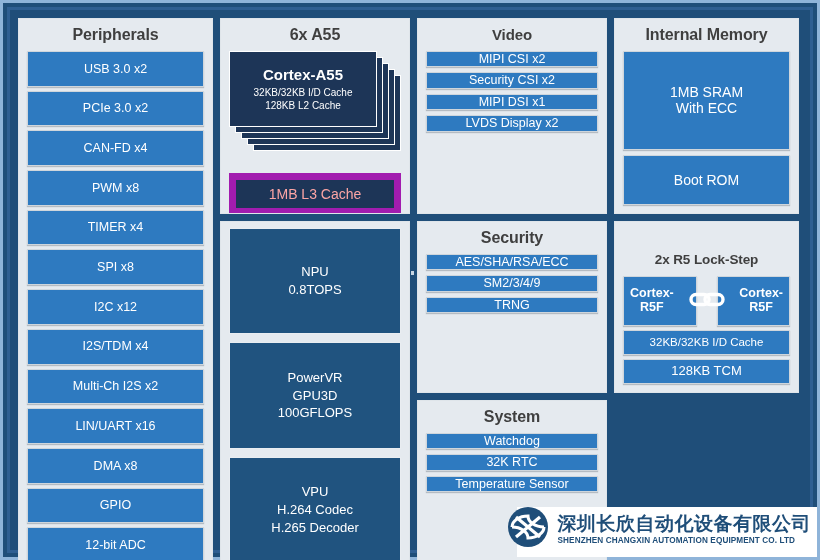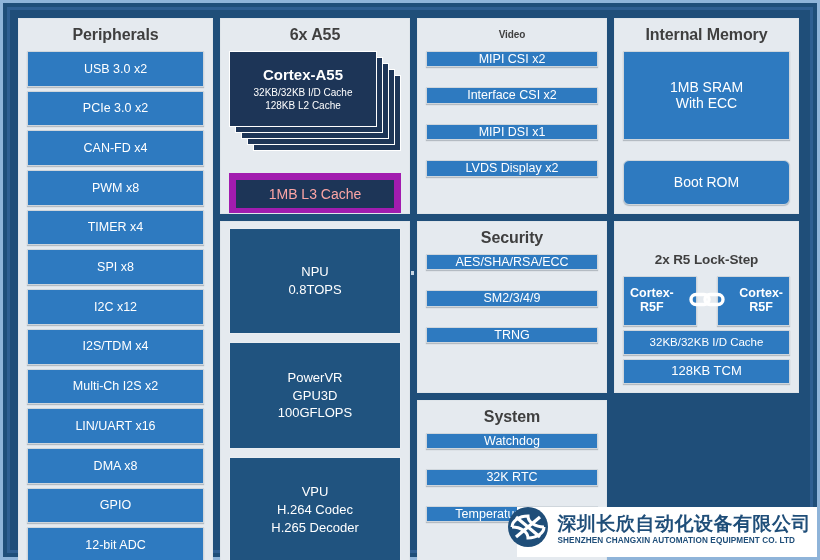--- a/index.html
+++ b/index.html
@@ -33,21 +33,21 @@
     padding: 6px 8px 8px 8px;
     display: flex;
     flex-direction: column;
     align-items: stretch;
     overflow: hidden;
   }
   .panel-title {
     text-align: center;
     font-weight: bold;
     color: #3f3f3f;
-    font-size: 10px;
+    font-size: 15px;
     line-height: 20px;
     margin-bottom: 6px;
     letter-spacing: -0.1px;
   }
   .panel-title.sm { font-size: 13.5px; margin-top: 22px; }
   .panel-title.lg { font-size: 16px; }
 
   
   .pill {
     background: #2e7ac0;
@@ -56,21 +56,21 @@
     color: #ffffff;
     font-size: 12.5px;
     text-align: center;
     display: flex; align-items: center; justify-content: center;
     line-height: 1.15;
     min-height: 0;
   }
   .pill.tiny { font-size: 11.5px; }
 
   
-  .stack { display: flex; flex-direction: column; gap: 20px; flex: 1 1 auto; }
+  .stack { display: flex; flex-direction: column; gap: 5px; flex: 1 1 auto; }
   .stack.tight { gap: 4px; }
 
   
   .a55-wrap { position: relative; flex: 1 1 auto; display: flex; flex-direction: column; }
   .a55-stack { position: relative; height: 120px; }
   .a55-card {
     position: absolute;
     width: 148px; height: 76px;
     background: #1d3557;
     border: 1px solid #ffffff;
@@ -179,21 +179,21 @@
           </div>
         </div>
         <div class="l3">1MB L3 Cache</div>
       </div>
     </div>
 
     <div class="panel">
       <div class="panel-title">Video</div>
       <div class="stack">
         <div class="pill">MIPI CSI x2</div>
-        <div class="pill">Interface CSI x2</div>
+        <div class="pill">Security CSI x2</div>
         <div class="pill">MIPI DSI x1</div>
         <div class="pill">LVDS Display x2</div>
       </div>
     </div>
 
 
     <div class="panel periph">
       <div class="panel-title lg">Peripherals</div>
       <div class="stack">
         <div class="pill">USB 3.0 x2</div>
@@ -231,21 +231,21 @@
       </div>
     </div>
 
     <div class="panel">
       <div class="panel-title lg">Internal Memory</div>
       <div class="stack">
         <div class="pill" style="flex:2 1 0; flex-direction:column; font-size:14px;">
           <div>1MB SRAM</div>
           <div>With ECC</div>
         </div>
-        <div class="pill" style="flex:1 1 0; font-size:14px;border-radius:6px;">Boot ROM</div>
+        <div class="pill" style="flex:1 1 0; font-size:14px;">Boot ROM</div>
       </div>
     </div>
 
     <div class="panel">
       <div class="panel-title lg">Security</div>
       <div class="stack">
         <div class="pill">AES/SHA/RSA/ECC</div>
         <div class="pill">SM2/3/4/9</div>
         <div class="pill">TRNG</div>
       </div>

